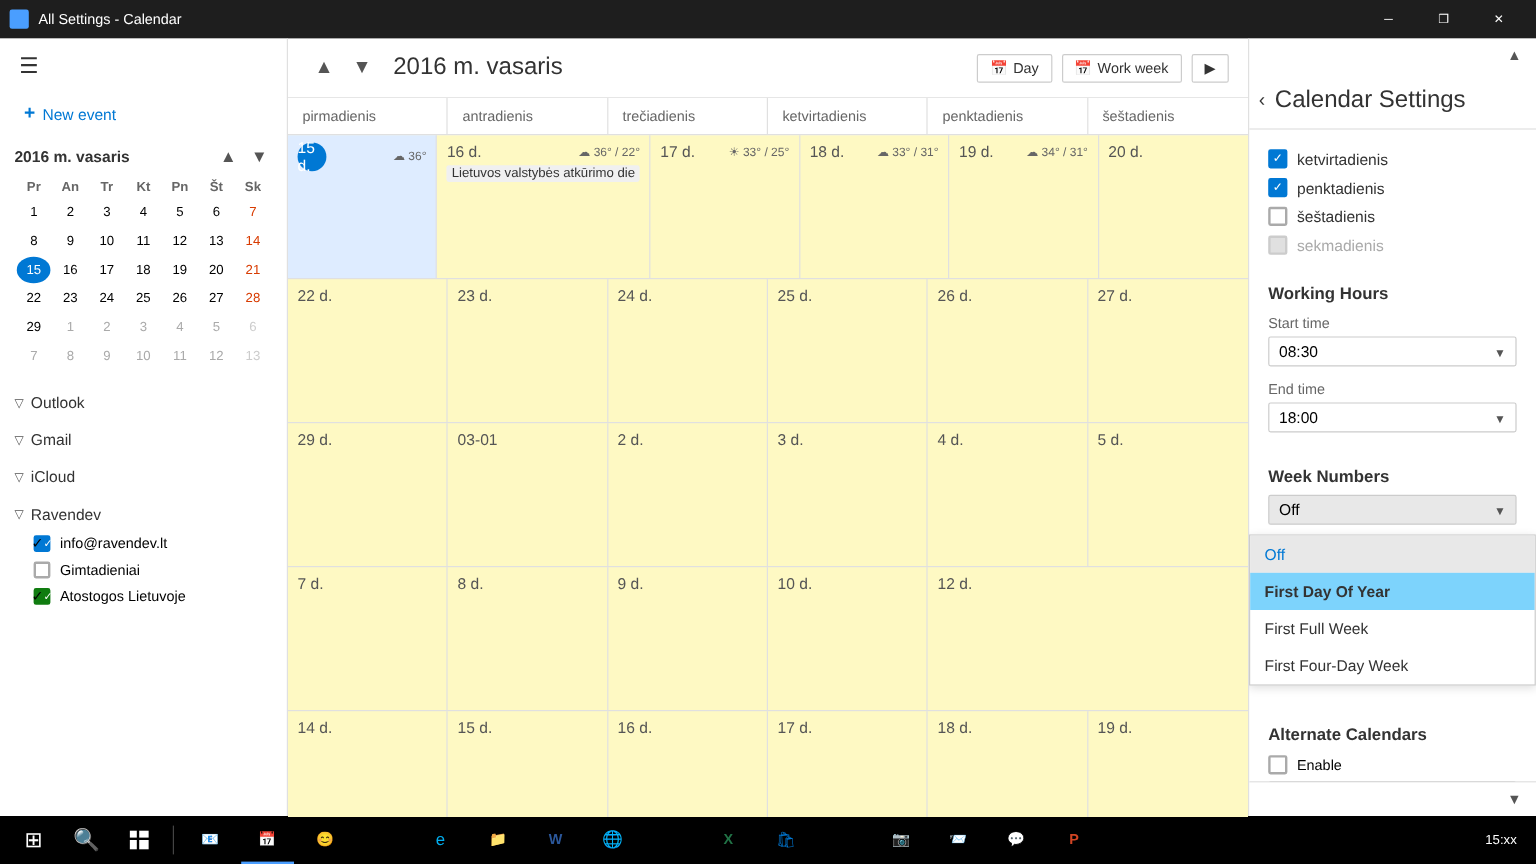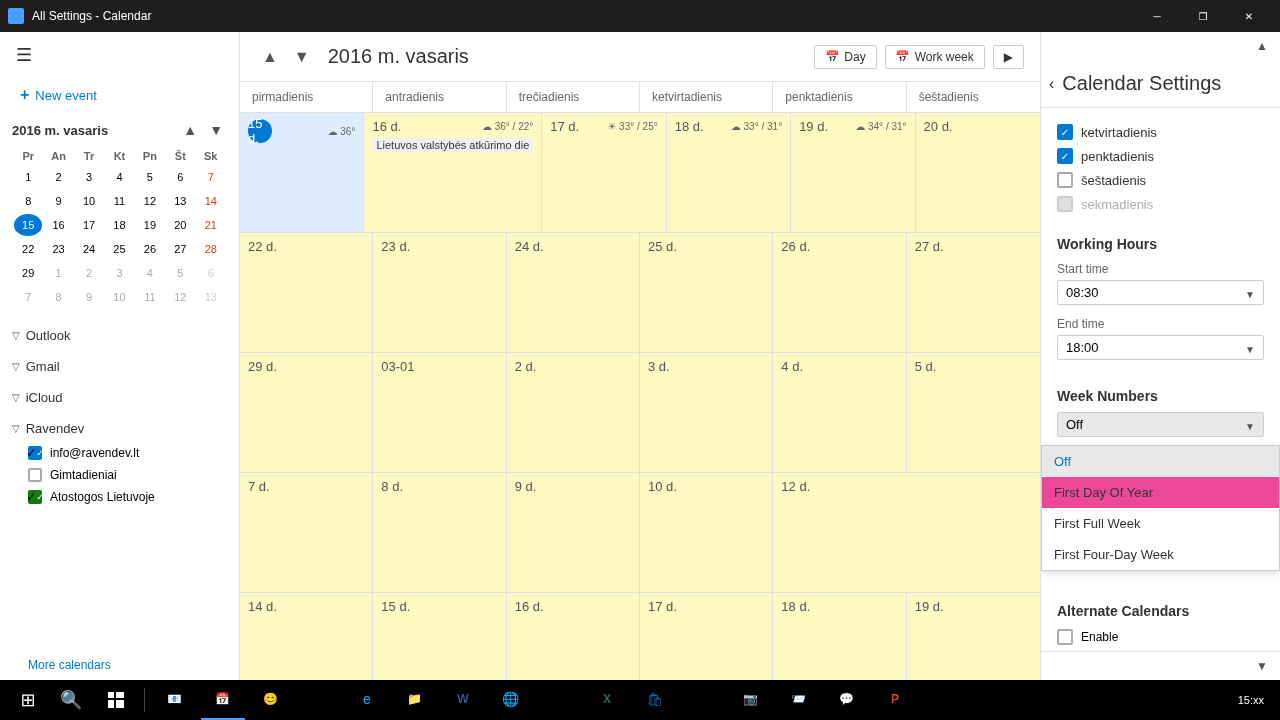--- a/index.html
+++ b/index.html
@@ -251,21 +251,20 @@
         <div class="cal-item">
           <div class="cal-checkbox"></div>
           <span>Gimtadieniai</span>
         </div>
         <div class="cal-item">
           <div class="cal-checkbox color-green checked">✓</div>
           <span>Atostogos Lietuvoje</span>
         </div>
       </div>
     </div>
-    <div class="more-calendars">More calendars</div>
   </div>
 
   <div class="main-content">
 
     <div class="cal-header">
       <div class="cal-nav">
         <button class="cal-nav-btn">▲</button>
         <button class="cal-nav-btn">▼</button>
       </div>
       <span class="cal-title">2016 m. vasaris</span>
@@ -508,21 +507,21 @@
 
       <div class="settings-section">
         <div class="settings-section-title">Week Numbers</div>
         <div class="settings-select" style="background:#e8e8e8;">
           <span>Off</span>
           <span class="select-arrow">▼</span>
         </div>
 
         <div class="dropdown-overlay" style="position:relative;top:0;left:0;right:0;margin:0 0 8px;border:1px solid #ccc;background:#fff;box-shadow:0 2px 8px rgba(0,0,0,0.15);">
           <div class="dropdown-item selected">Off</div>
-          <div class="dropdown-item" style="background:#ec4899;">First Day Of Year</div>
+          <div class="dropdown-item" style="background:#7dd3fc;font-weight:bold;">First Day Of Year</div>
           <div class="dropdown-item">First Full Week</div>
           <div class="dropdown-item">First Four-Day Week</div>
         </div>
       </div>
 
       <div class="alt-cal-section">
         <div class="settings-section-title">Alternate Calendars</div>
         <div class="alt-cal-enable">
           <div class="settings-checkbox"></div>
           <span>Enable</span>

